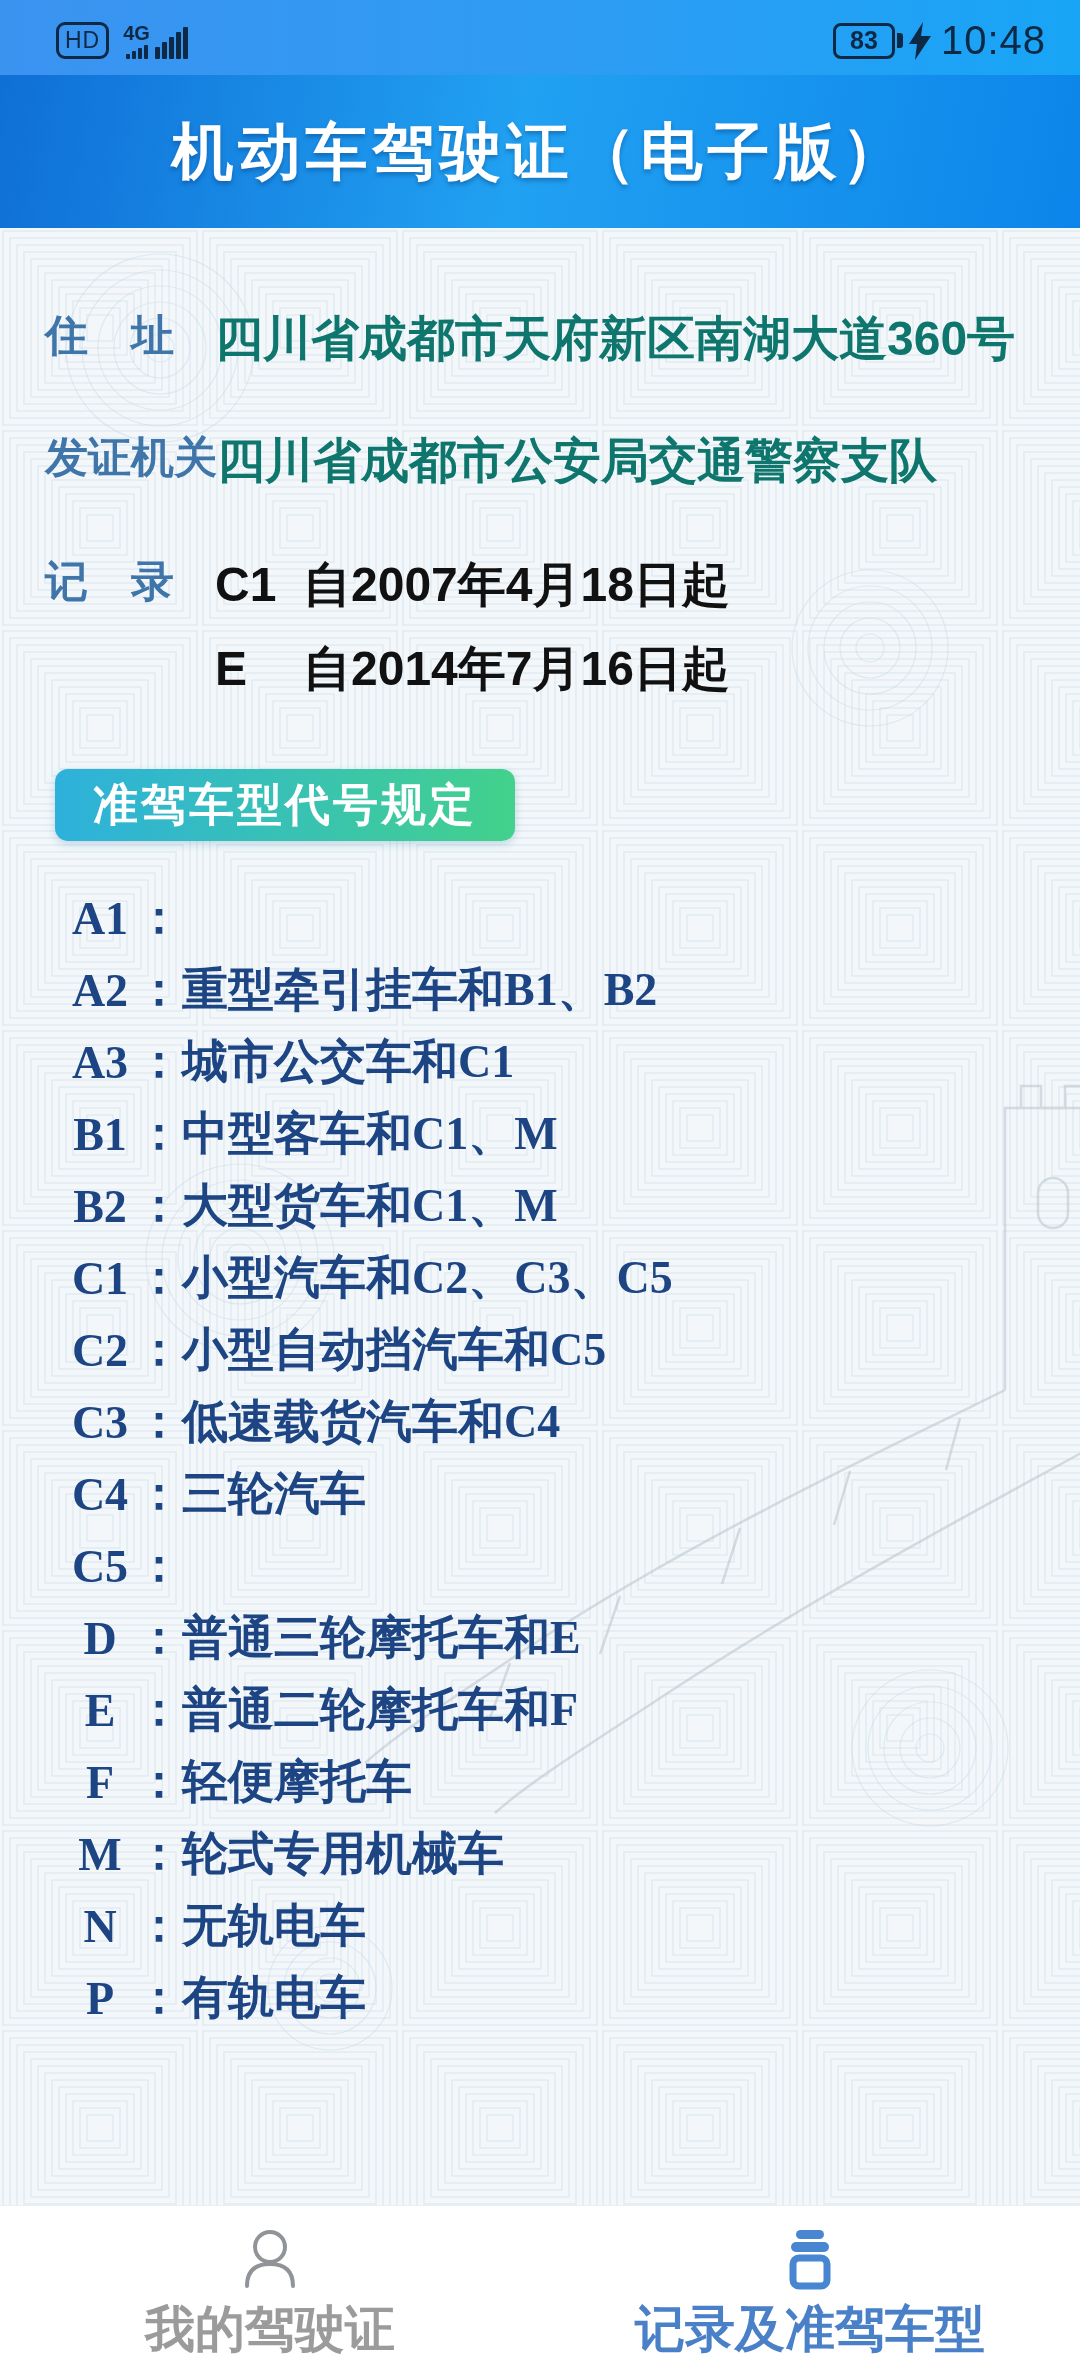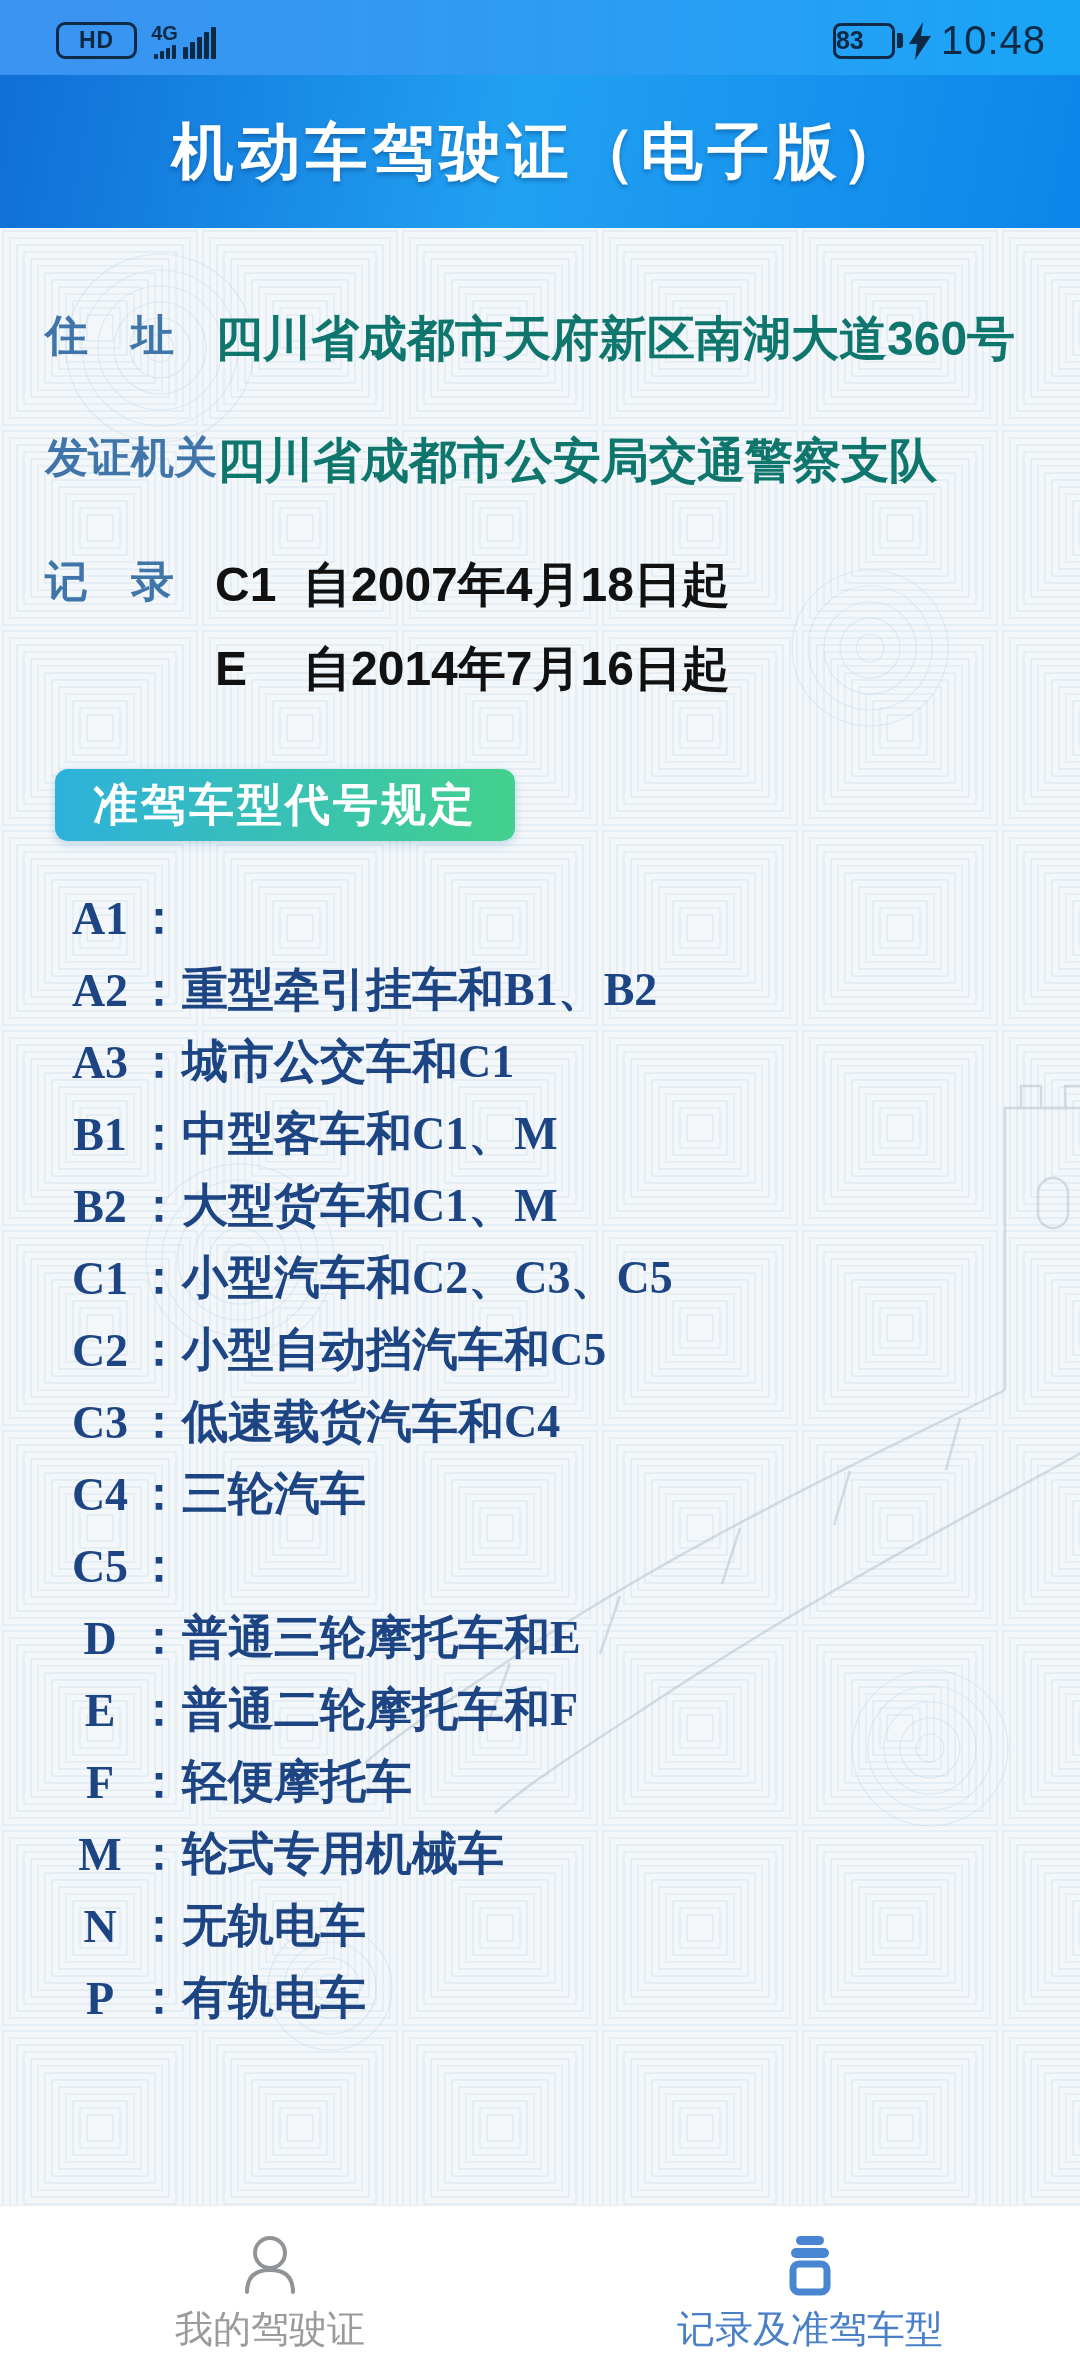--- a/index.html
+++ b/index.html
@@ -17,22 +17,22 @@
   .status-bar {
     position: absolute; top: 0; left: 0; right: 0; height: 75px;
     background: linear-gradient(90deg, #3b93f0 0%, #2d9cf3 55%, #18a5f6 100%);
     display: flex; align-items: center; justify-content: space-between;
     padding: 6px 34px 0 56px;
     color: #0d2945;
   }
   .sb-left { display: flex; align-items: center; gap: 14px; }
   .hd-badge {
     border: 3px solid #0d2945; border-radius: 9px;
-    font-size: 23px; font-weight: bold; line-height: 1;
-    padding: 4px 20px; letter-spacing: 1px;
+    font-size: 23px; font-weight: normal; line-height: 1;
+    padding: 4px 6px; letter-spacing: 1px;
   }
   .net { display: flex; align-items: flex-end; gap: 5px; }
   .net-col { display: flex; flex-direction: column; align-items: center; gap: 2px; }
   .net-label { font-size: 20px; font-weight: bold; line-height: 1; }
   .bars { display: flex; align-items: flex-end; gap: 2px; }
   .bars span { width: 4px; background: #0d2945; border-radius: 1px; display: block; }
   .bars.small span:nth-child(1){height:5px}
   .bars.small span:nth-child(2){height:8px}
   .bars.small span:nth-child(3){height:11px}
   .bars.small span:nth-child(4){height:14px}
@@ -40,21 +40,21 @@
   .bars.big span:nth-child(1){height:12px}
   .bars.big span:nth-child(2){height:17px}
   .bars.big span:nth-child(3){height:22px}
   .bars.big span:nth-child(4){height:27px}
   .bars.big span:nth-child(5){height:32px}
   .sb-right { display: flex; align-items: center; gap: 6px; }
   .battery { display: flex; align-items: center; }
   .battery-body {
     border: 3px solid #0d2945; border-radius: 8px;
     width: 62px; height: 36px;
-    display: flex; align-items: center; justify-content: flex-start;
+    display: flex; align-items: center; justify-content: center;
     font-size: 25px; font-weight: bold;
   }
   .battery-nub { width: 6px; height: 15px; background: #0d2945; border-radius: 0 3px 3px 0; margin-left: 2px; }
   .time { font-size: 40px; font-weight: 500; letter-spacing: 1px; margin-left: 4px; }
 
   
   .header {
     position: absolute; top: 75px; left: 0; right: 0; height: 153px;
     background: linear-gradient(100deg, #0f6fd6 0%, #21a1f2 48%, #0c85ea 100%);
     display: flex; align-items: center; justify-content: center;
@@ -123,21 +123,21 @@
     position: absolute; bottom: 0; left: 0; right: 0; height: 171px;
     background: #ffffff;
     border-top: 1px solid #ededed;
     display: flex;
   }
   .tab {
     flex: 1;
     display: flex; flex-direction: column; align-items: center; justify-content: center;
     gap: 12px; cursor: pointer;
   }
-  .tab-label { font-size: 38px; line-height: 1; }
+  .tab-label { font-size: 50px; line-height: 1; font-weight: bold; }
   .tab.inactive .tab-label { color: #9b9b9b; }
   .tab.active   .tab-label { color: #4a80c8; }
 </style>
 </head>
 <body>
 
 <div class="screen">
 
   <div class="status-bar">
     <div class="sb-left">

